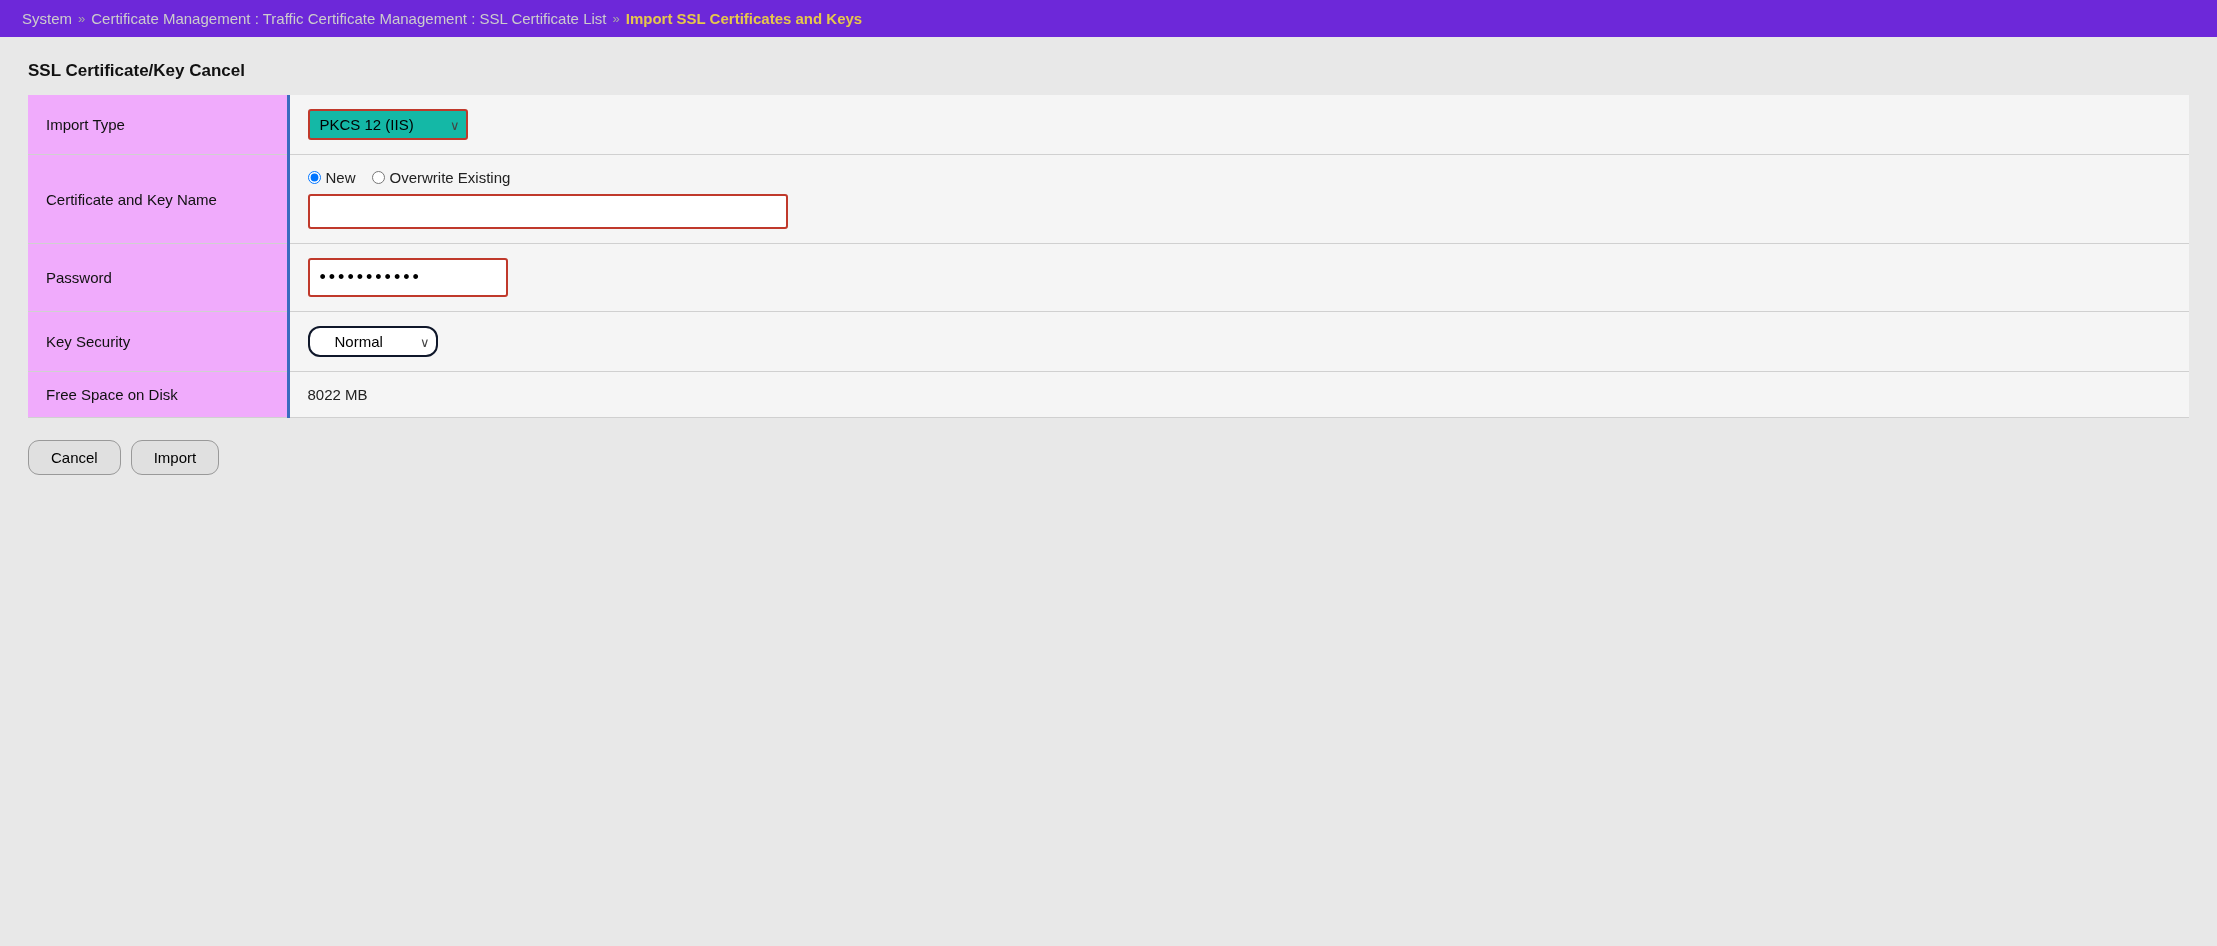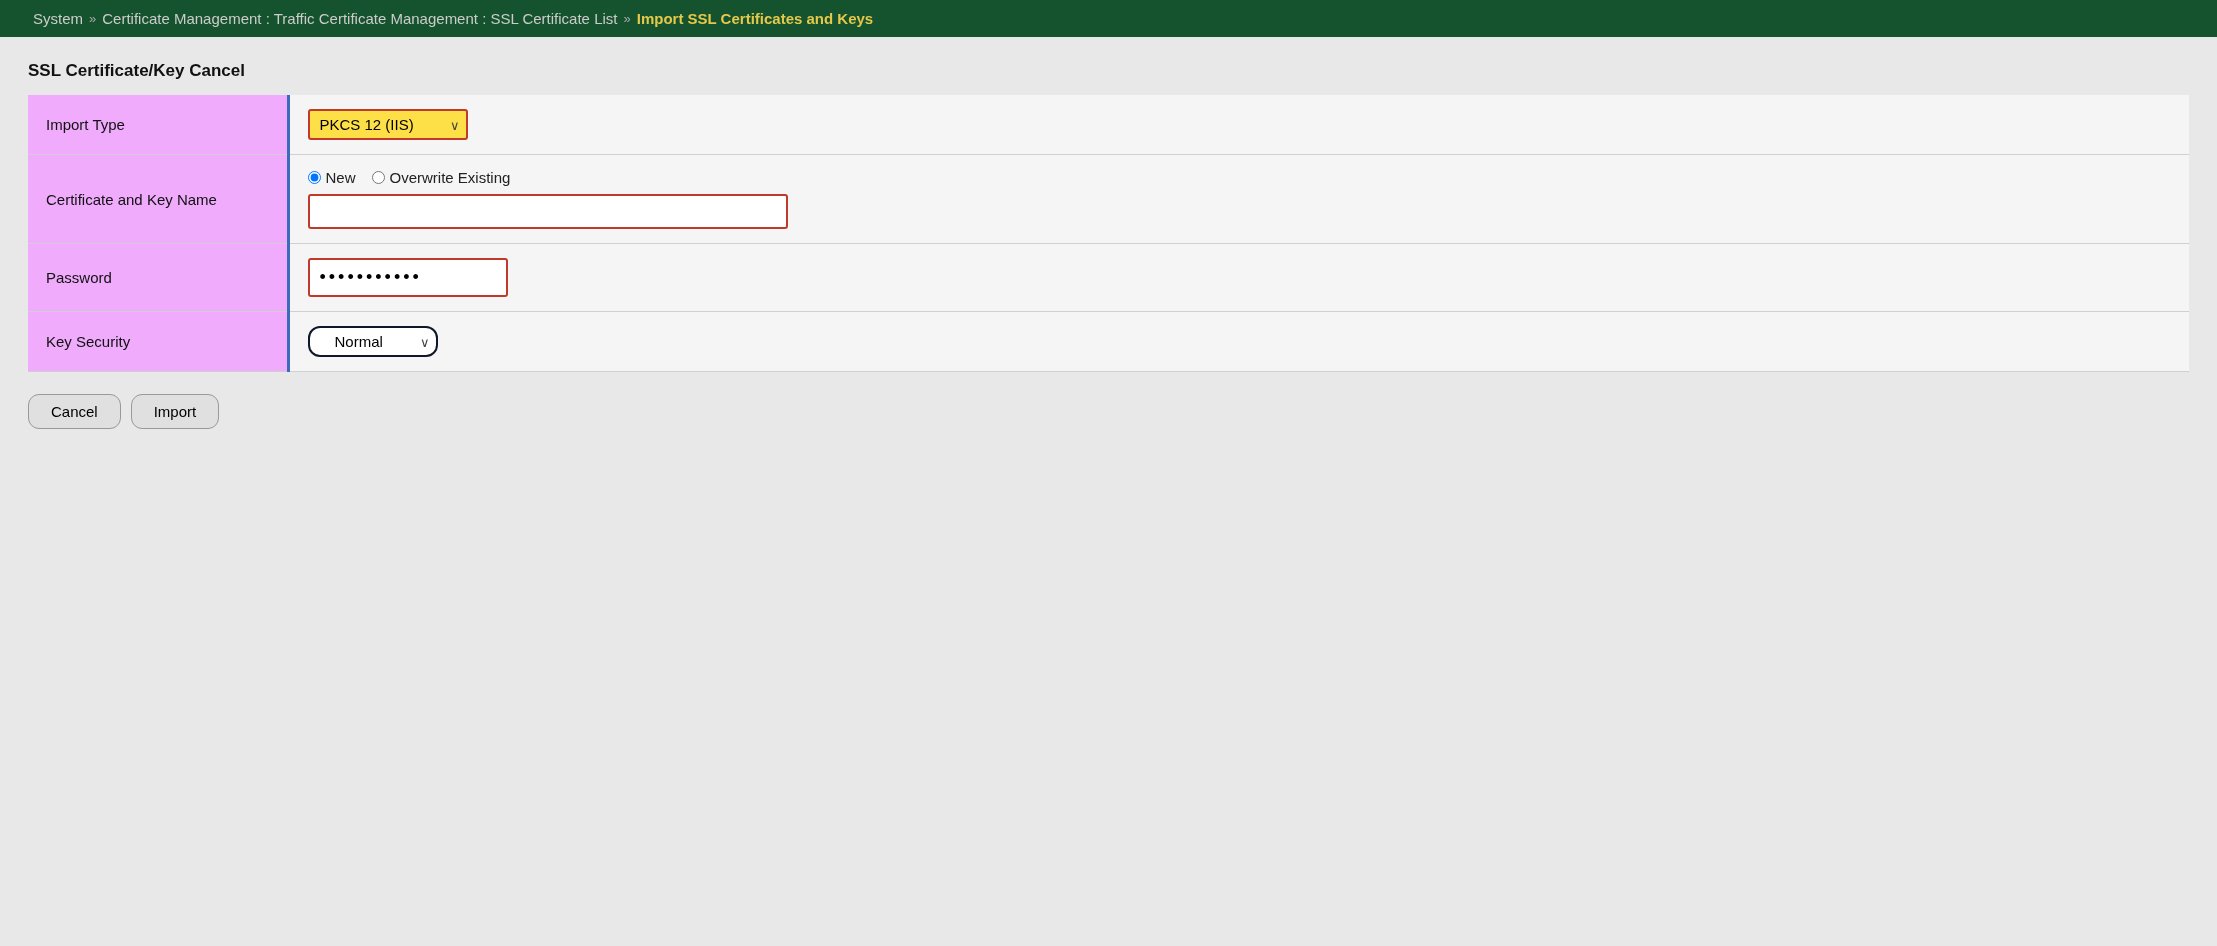--- a/index.html
+++ b/index.html
@@ -3,23 +3,23 @@
   <meta charset="utf-8">
   <style>
     * { box-sizing: border-box; margin: 0; padding: 0; }
     body {
       font-family: Arial, sans-serif;
       font-size: 15px;
       background: #e8e8e8;
       color: #222;
     }
     .breadcrumb-bar {
-      background: #14532d;
+      background: #6d28d9;
       color: #ccc;
-      padding: 10px 33px;
+      padding: 10px 22px;
       font-size: 15px;
       display: flex;
       align-items: center;
       gap: 6px;
       flex-wrap: wrap;
     }
     .breadcrumb-bar .bc-normal {
       color: #ccc;
     }
     .breadcrumb-bar .bc-arrow {
@@ -61,21 +61,21 @@
       font-size: 15px;
     }
     .form-table td.value-cell {
       background: #f5f5f5;
     }
     .import-type-select {
       border: 2px solid #c0392b;
       border-radius: 3px;
       padding: 5px 10px;
       font-size: 15px;
-      background: #fde047;
+      background: #14b8a6;
       appearance: none;
       -webkit-appearance: none;
       min-width: 160px;
       cursor: pointer;
     }
     .select-wrapper {
       display: inline-block;
       position: relative;
     }
     .select-wrapper::after {
@@ -234,20 +234,26 @@
       <td class="value-cell">
         <div class="key-security-wrapper">
           <select class="key-security-select">
             <option selected="">Normal</option>
             <option>High</option>
           </select>
         </div>
       </td>
     </tr>
 
+    <tr>
+      <td class="label-cell">Free Space on Disk</td>
+      <td class="value-cell">
+        <span class="free-space-text">8022 MB</span>
+      </td>
+    </tr>
   </tbody>
     </table>
 
   <div class="footer-buttons">
     <button class="btn-cancel">Cancel</button>
     <button class="btn-import">Import</button>
   </div>
 </div>
 
 </body></html>

